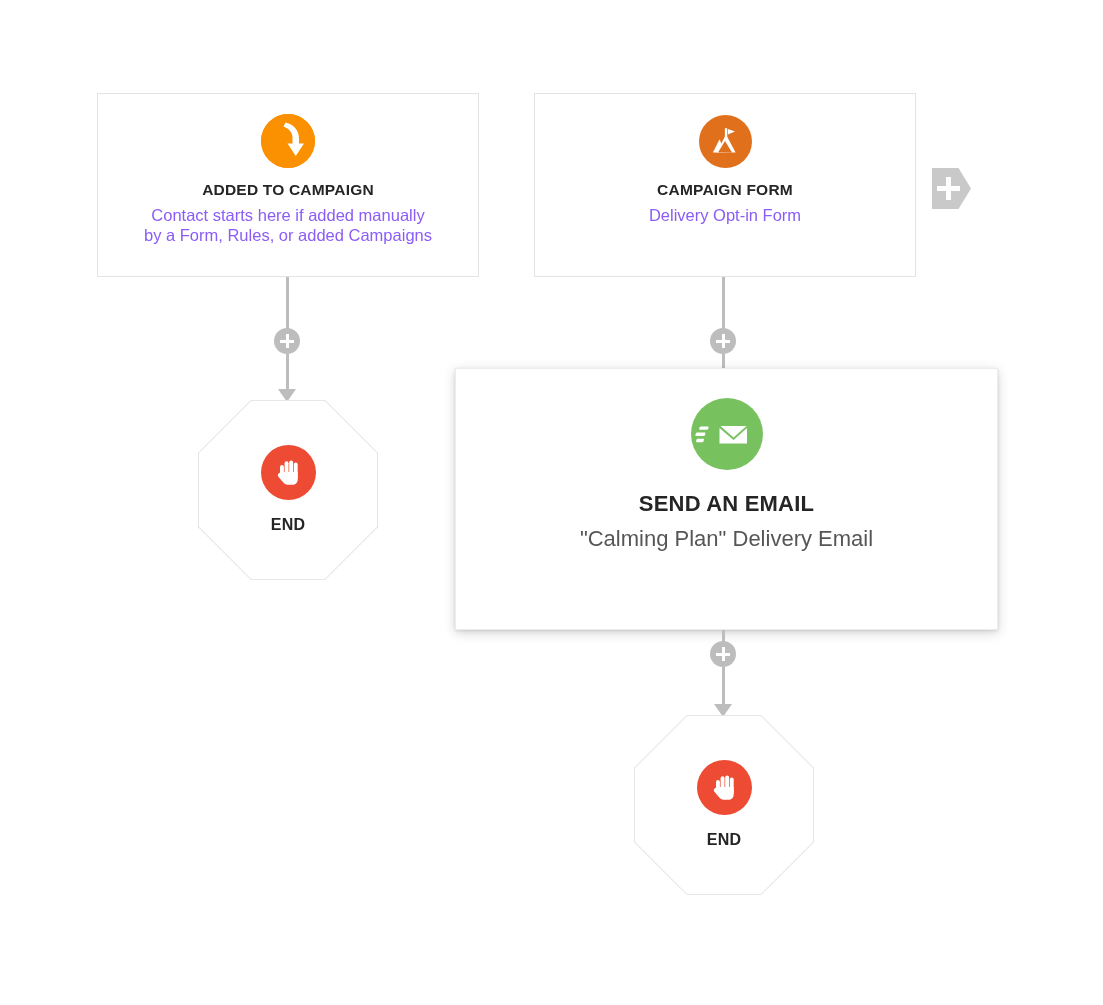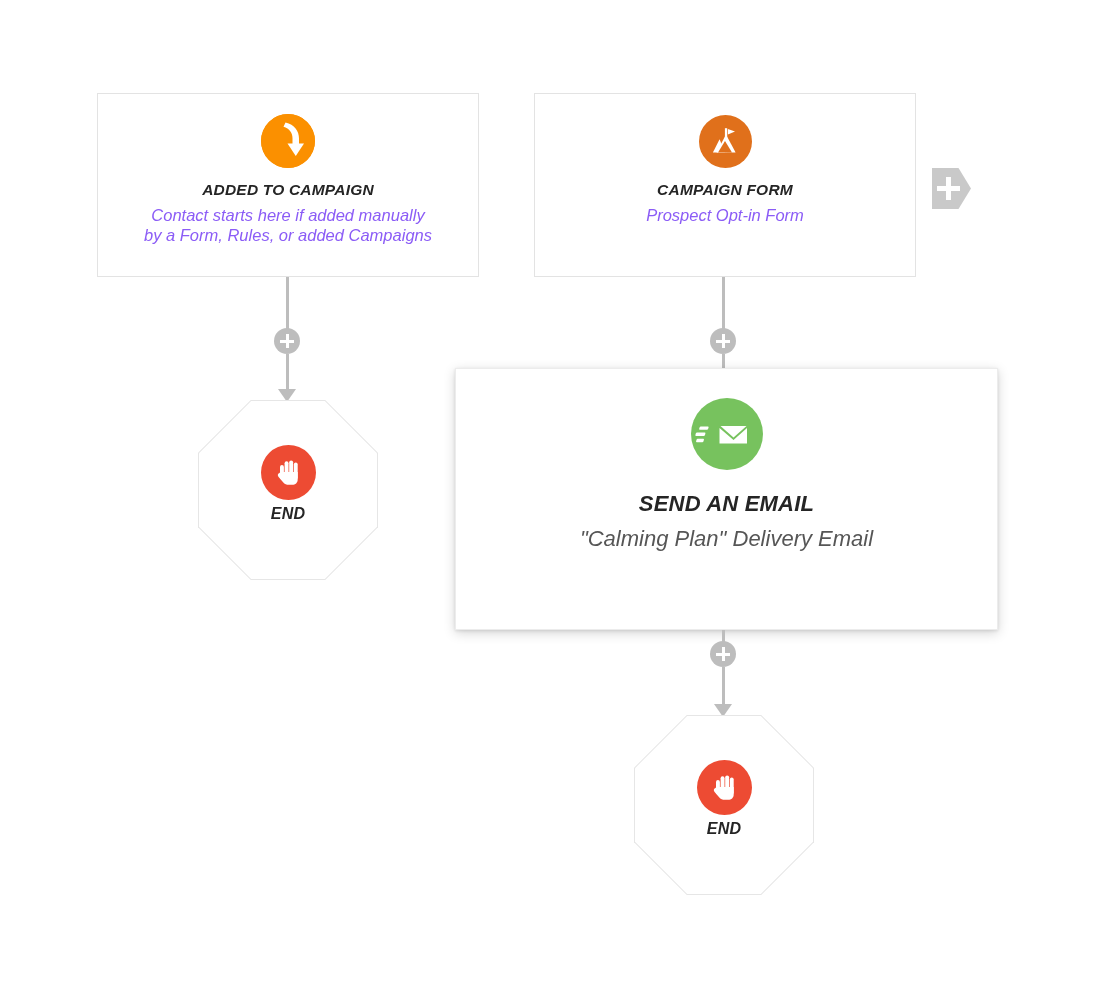--- a/index.html
+++ b/index.html
@@ -11,21 +11,20 @@
     font-family: "Liberation Sans", "DejaVu Sans", sans-serif;
     -webkit-font-smoothing: antialiased;
   }
 
   #canvas {
     position: relative;
     width: 1103px;
     height: 1005px;
     background: #ffffff;
     overflow: hidden;
-    font-style: italic;
   }
 
   
   .conn-line {
     position: absolute;
     width: 3px;
     background: #bdbdbd;
   }
   .plus-node {
     position: absolute;
@@ -157,21 +156,21 @@
     border-radius: 50%;
     margin: 0 auto;
     display: flex;
     align-items: center;
     justify-content: center;
   }
   .end-label {
     font-size: 16px;
     font-weight: bold;
     color: #252525;
-    margin-top: 5px;
+    margin-top: 16px;
     letter-spacing: 0.3px;
   }
 
   #octagon-end-left { left: 198px; top: 400px; width: 180px; height: 180px; }
   #octagon-end-left .octagon-content { top: 45px; }
 
   #octagon-end-bottom { left: 634px; top: 715px; width: 180px; height: 180px; }
   #octagon-end-bottom .octagon-content { top: 45px; }
 
   svg { display: block; }
@@ -202,21 +201,21 @@
       <svg width="53" height="53" viewBox="0 0 53 53" aria-hidden="true">
         <circle cx="26.5" cy="26.5" r="26.5" fill="#E0701B"></circle>
         <path d="M28.2 13.2 L28.2 37.2 L25.9 37.2 L25.9 13.2 Z" fill="#ffffff"></path>
         <path d="M28.9 14.0 L36.0 16.6 L28.9 19.6 Z" fill="#ffffff"></path>
         <path d="M27.0 19.5 L36.6 37.6 L17.5 37.6 Z" fill="#ffffff"></path>
         <path d="M20.6 24.2 L26.0 37.6 L13.9 37.6 Z" fill="#ffffff"></path>
         <path d="M26.0 26.0 L33.0 37.6 L19.0 37.6 Z" fill="#E0701B"></path>
       </svg>
     </div>
     <div class="card-title">CAMPAIGN FORM</div>
-    <div class="card-subtitle">Prospect Opt-in Form</div>
+    <div class="card-subtitle">Delivery Opt-in Form</div>
   </div>
 
   <div id="add-step-button">
     <span class="pb-v"></span>
     <span class="pb-h"></span>
   </div>
 
   <div class="conn-line" style="left:286px; top:277px; height:64px;"></div>
   <div class="plus-node" style="left:274px; top:328px;"></div>
   <div class="conn-line" style="left:286px; top:354px; height:37px;"></div>

